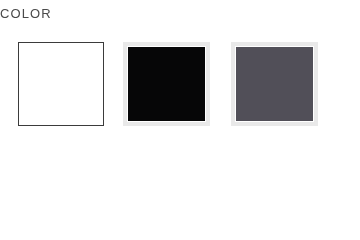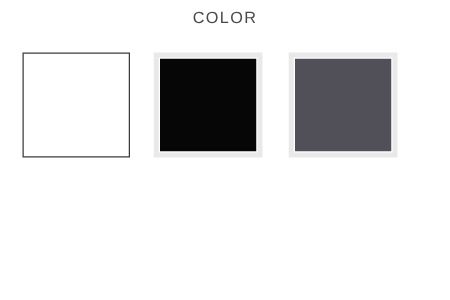--- a/index.html
+++ b/index.html
@@ -21,21 +21,20 @@
     height: 145px;
     background: #ffffff;
   }
 
   
   #panel-title {
     position: absolute;
     left: 0;
     top: 6px;
     width: 360px;
-    text-align: center;
     font-family: "Liberation Sans", sans-serif;
     font-size: 13px;
     font-weight: 400;
     letter-spacing: 1.1px;
     color: #4a4a4a;
     line-height: 16px;
     white-space: nowrap;
     -webkit-font-smoothing: antialiased;
   }
 

